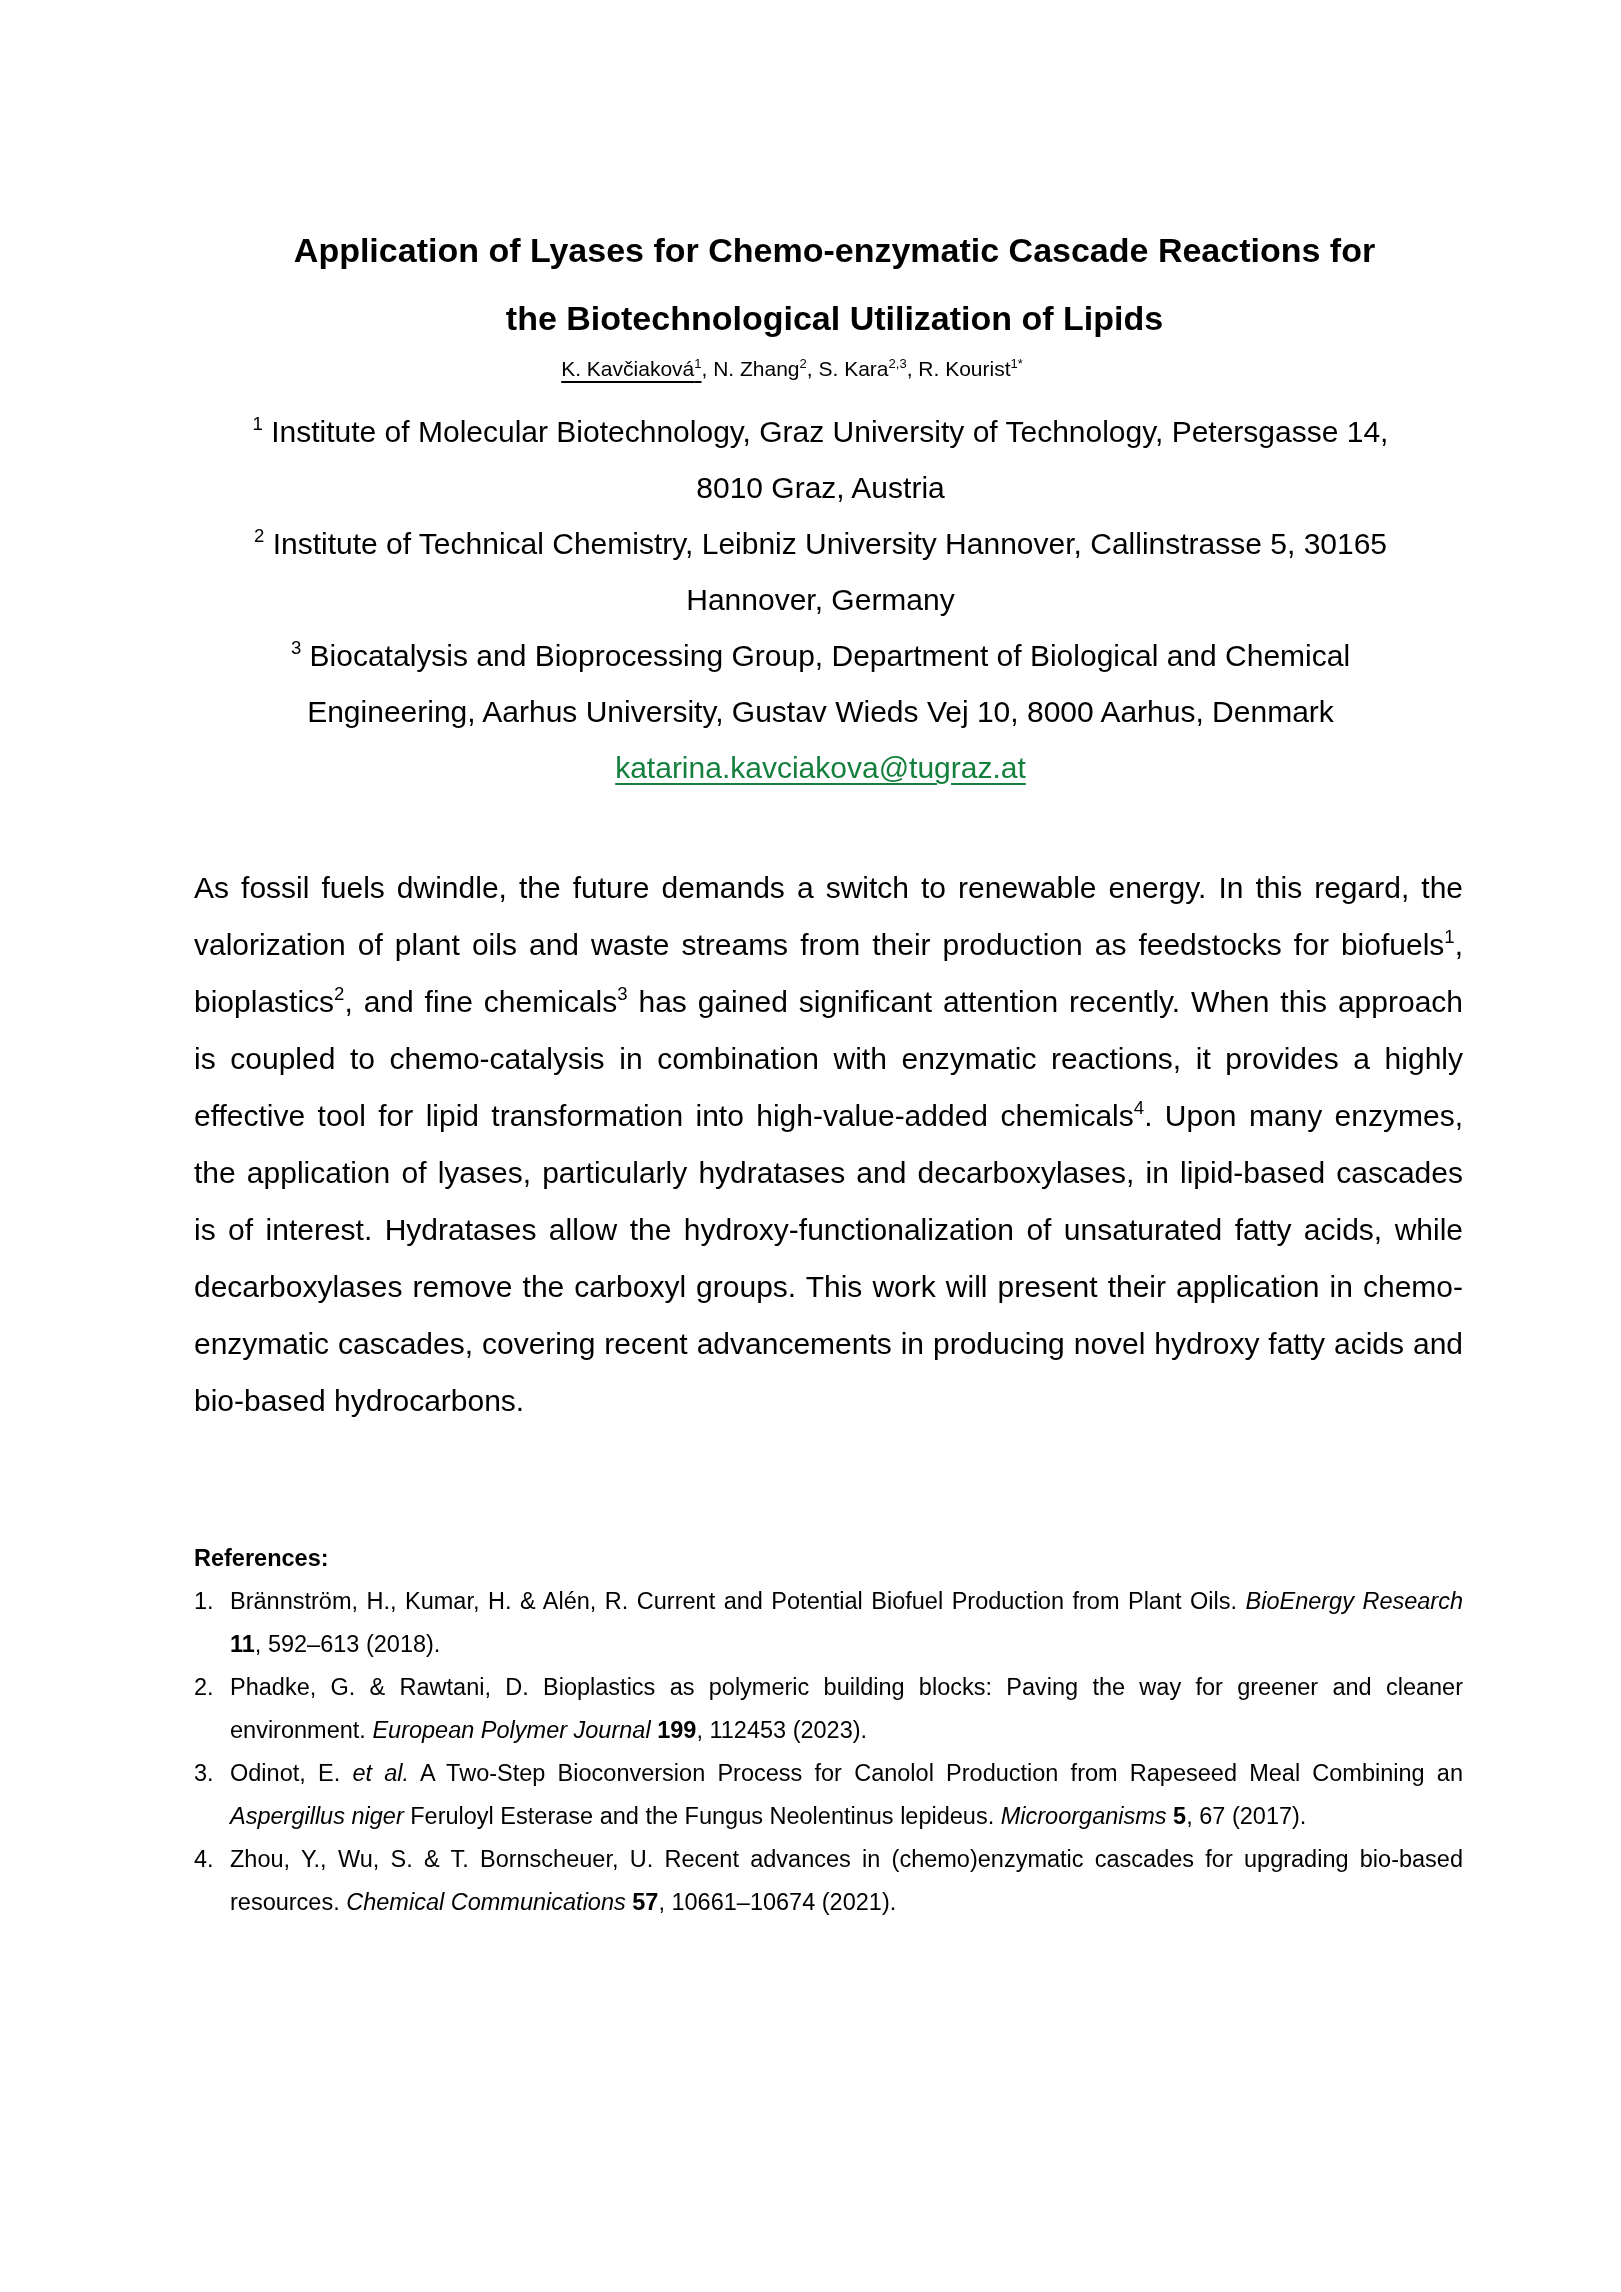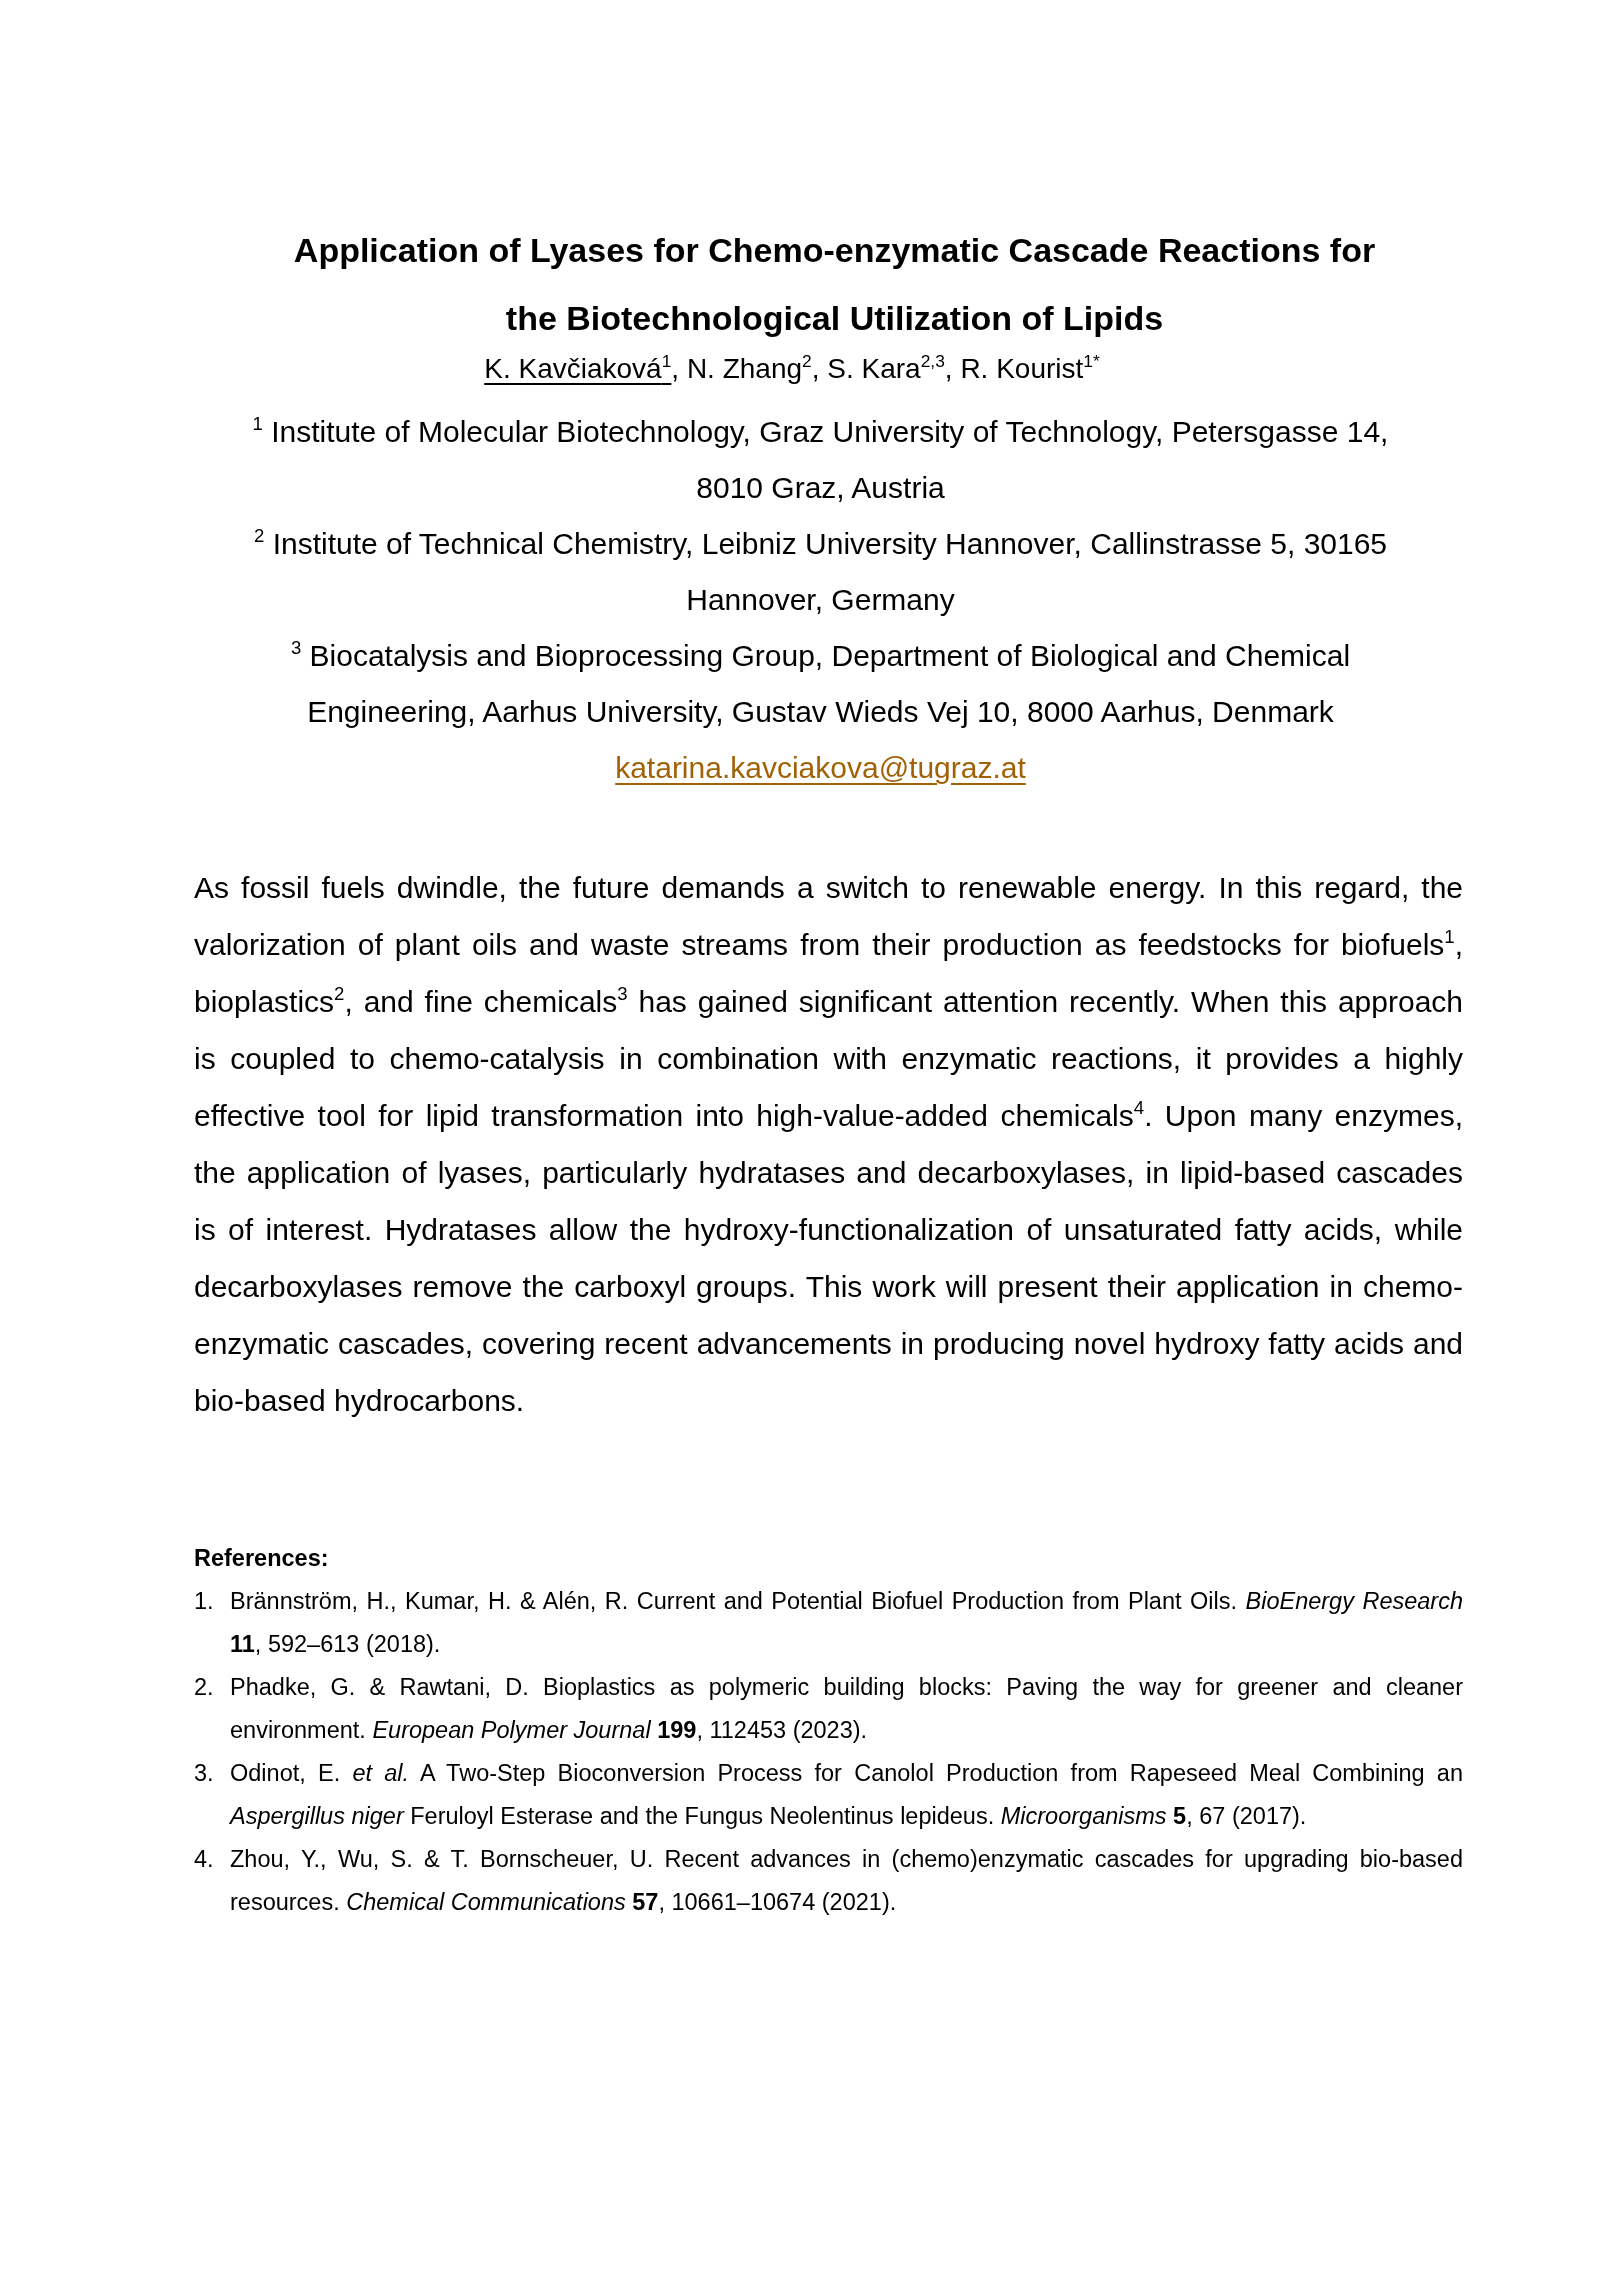--- a/index.html
+++ b/index.html
@@ -5,28 +5,28 @@
   html, body { margin: 0; padding: 0; background: #ffffff; }
   body { width: 1621px; height: 2293px; position: relative; overflow: hidden;
          font-family: "Liberation Sans", sans-serif; color: #000; }
   .page { position: absolute; left: 0; top: 0; width: 1621px; height: 2293px; background: #fff; }
 
   .title { position: absolute; left: 0; width: 1621px; top: 216px; text-align: center;
            font-weight: bold; font-size: 34px; line-height: 68px; letter-spacing: 0px; }
   .title div { white-space: nowrap; margin-left: 48px; }
 
   .authors { position: absolute; left: 0; width: 1584px; top: 347px; text-align: center;
-             font-size: 28px; line-height: 43px; white-space: nowrap; }
+             font-size: 21px; line-height: 43px; white-space: nowrap; }
   .authors .u { text-decoration: underline; text-decoration-thickness: 2px; text-underline-offset: 4.9px; }
   sup { font-size: 0.62em; line-height: 0; vertical-align: 0.62em; }
 
   .affils { position: absolute; left: 0; width: 1621px; top: 404px; text-align: center;
             font-size: 30px; line-height: 56px; }
   .affils div { white-space: nowrap; margin-left: 20px; }
-  .email { color: #a16207; text-decoration: underline; text-decoration-thickness: 2px; text-underline-offset: 4.9px; }
+  .email { color: #15803d; text-decoration: underline; text-decoration-thickness: 2px; text-underline-offset: 4.9px; }
 
   .abstract { position: absolute; left: 194px; width: 1269px; top: 859px;
               font-size: 30px; line-height: 57px; text-align: justify; }
   .abstract p { margin: 0; }
 
   .refs { position: absolute; left: 194px; width: 1269px; top: 1537px; font-size: 23.5px; }
   .refs h4 { margin: 0; font-size: 23.5px; font-weight: bold; line-height: 43px; }
   .refs ol { list-style: none; margin: 0; padding: 0; }
   .refs li { position: relative; padding-left: 36px; line-height: 43px; text-align: justify; }
   .refs li .num { position: absolute; left: 0; top: 0; }

